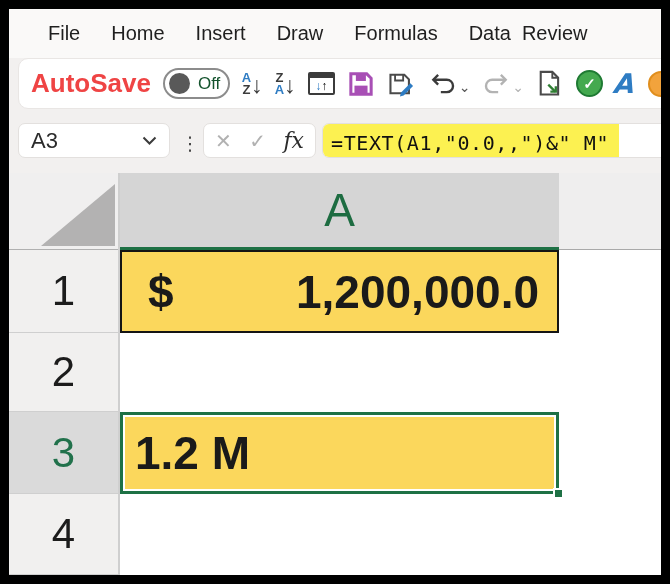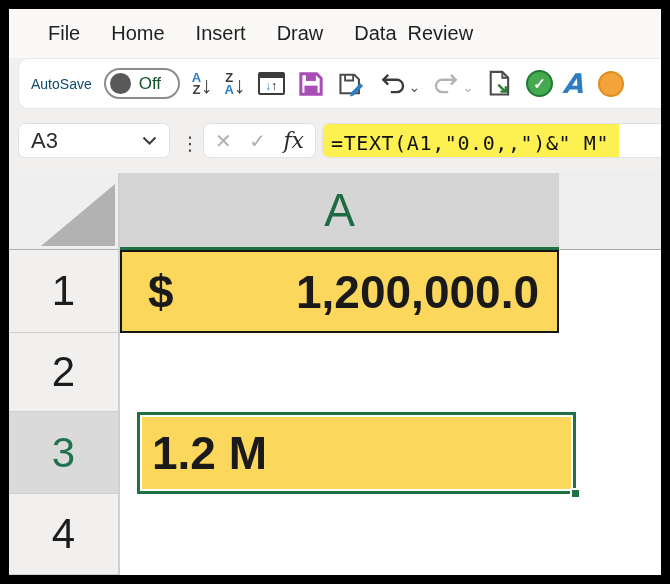--- a/index.html
+++ b/index.html
@@ -13,21 +13,21 @@
   .menubar { height:49px; background:#faf9f8; display:flex; align-items:center;
              gap:31px; padding-left:39px; white-space:nowrap; overflow:hidden; }
   .menu-item { font-size:20px; color:#1f1f1f; cursor:default; }
   .menu-item:last-child { margin-left:-20px; }
 
   
   .qat-row { position:relative; height:60px; background:#f2f0ef; }
   .qat-panel { position:absolute; left:9px; top:0; right:-14px; height:51px;
                background:#fff; border:1px solid #e9e6e4; border-radius:10px;
                display:flex; align-items:center; gap:12px; padding-left:12px; }
-  .autosave-label { font-size:14px; color:#0c4a6e; }
+  .autosave-label { font-size:26px; color:#ef4444;font-weight:bold; }
   .toggle { width:76px; height:31px; border:2px solid #8c8c8c; border-radius:16px;
             background:#fff; display:flex; align-items:center; position:relative; }
   .toggle-knob { position:absolute; left:4px; width:21px; height:21px;
                  border-radius:50%; background:#595959; }
   .toggle-state { margin-left:33px; font-size:17px; color:#14532d; }
 
   .qbtn { display:flex; align-items:flex-end; background:none; border:none;
           cursor:pointer; padding:0; }
   .sort-letters { display:flex; flex-direction:column; font-size:13px;
                   font-weight:bold; line-height:12px; color:#3b3b3b; }
@@ -90,35 +90,36 @@
   .rowh.r2 { top:163px; height:79px; }
   .rowh.r3 { top:242px; height:82px; background:#dadada; color:#21714B; }
   .rowh.r4 { top:324px; height:81px; }
   .header-vline { position:absolute; left:109px; top:3px; width:2px; height:402px;
                   background:#cfcfcf; }
   .cell { position:absolute; left:111px; width:439px; color:#1a1a1a;
           font-weight:bold; font-size:46px; display:flex; align-items:center; }
   .cell-a1 { top:80px; height:83px; background:#FBD75C; border:2px solid #141414;
              justify-content:space-between; padding:0 18px 0 26px; }
   .cell-a3 { top:242px; height:82px; background:#FBD75C; border:3px solid #1E7145;
-             box-shadow:inset 0 0 0 2px #fff; padding-left:12px;margin-left:17px; }
+             box-shadow:inset 0 0 0 2px #fff; padding-left:12px; }
   .fill-handle { position:absolute; right:-8px; bottom:-8px; width:11px; height:11px;
                  background:#1E7145; border:2px solid #fff; }
   svg { display:block; }
 </style>
 </head>
 <body>
 
 <div class="frame">
 
   <div class="menubar">
     <span class="menu-item">File</span>
     <span class="menu-item">Home</span>
     <span class="menu-item">Insert</span>
     <span class="menu-item">Draw</span>
+    <span class="menu-item">Formulas</span>
     <span class="menu-item">Data</span>
     <span class="menu-item">Review</span>
   </div>
 
   <div class="qat-row">
     <div class="qat-panel">
       <span class="autosave-label">AutoSave</span>
       <div class="toggle">
         <span class="toggle-knob"></span>
         <span class="toggle-state">Off</span>

